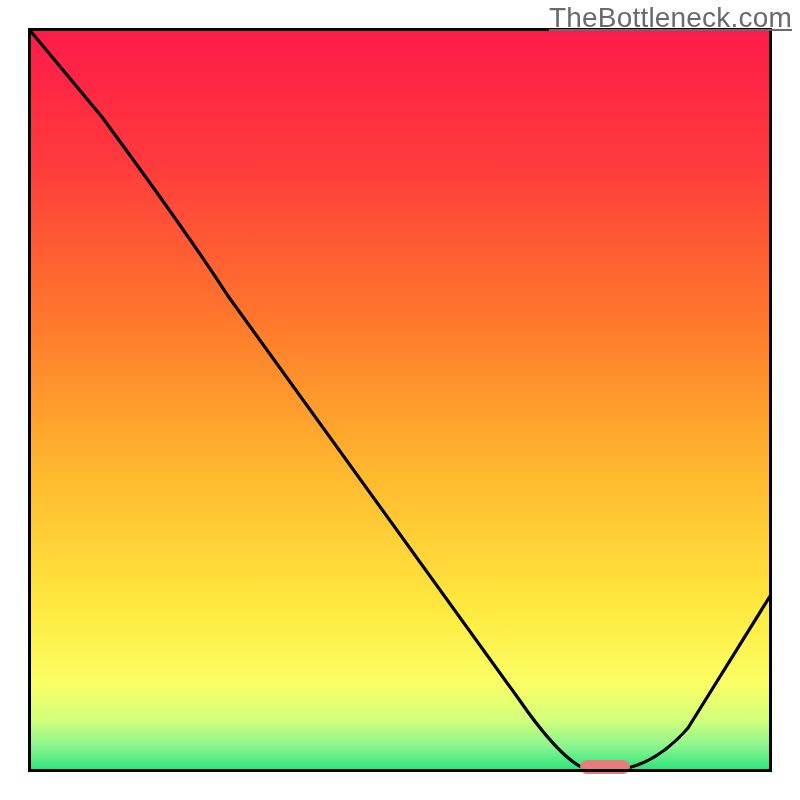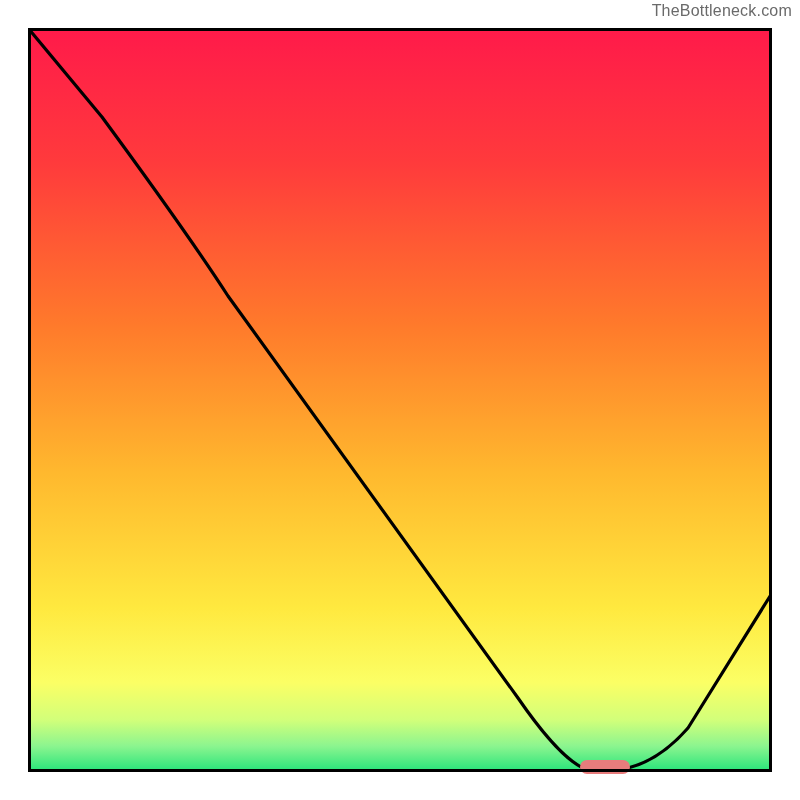--- a/index.html
+++ b/index.html
@@ -13,25 +13,26 @@
   }
   .stage {
     position: relative;
     width: 800px;
     height: 800px;
   }
   .watermark {
     position: absolute;
     top: 2px;
     right: 8px;
-    font-size: 16px;
+    font-size: 28px;
     font-weight: 400;
     color: #6a6a6a;
     letter-spacing: 0.2px;
     z-index: 20;
+    text-decoration: underline;
   }
   .plot {
     position: absolute;
     left: 28px;
     top: 28px;
     width: 744px;
     height: 744px;
   }
   .grad {
     position: absolute;

